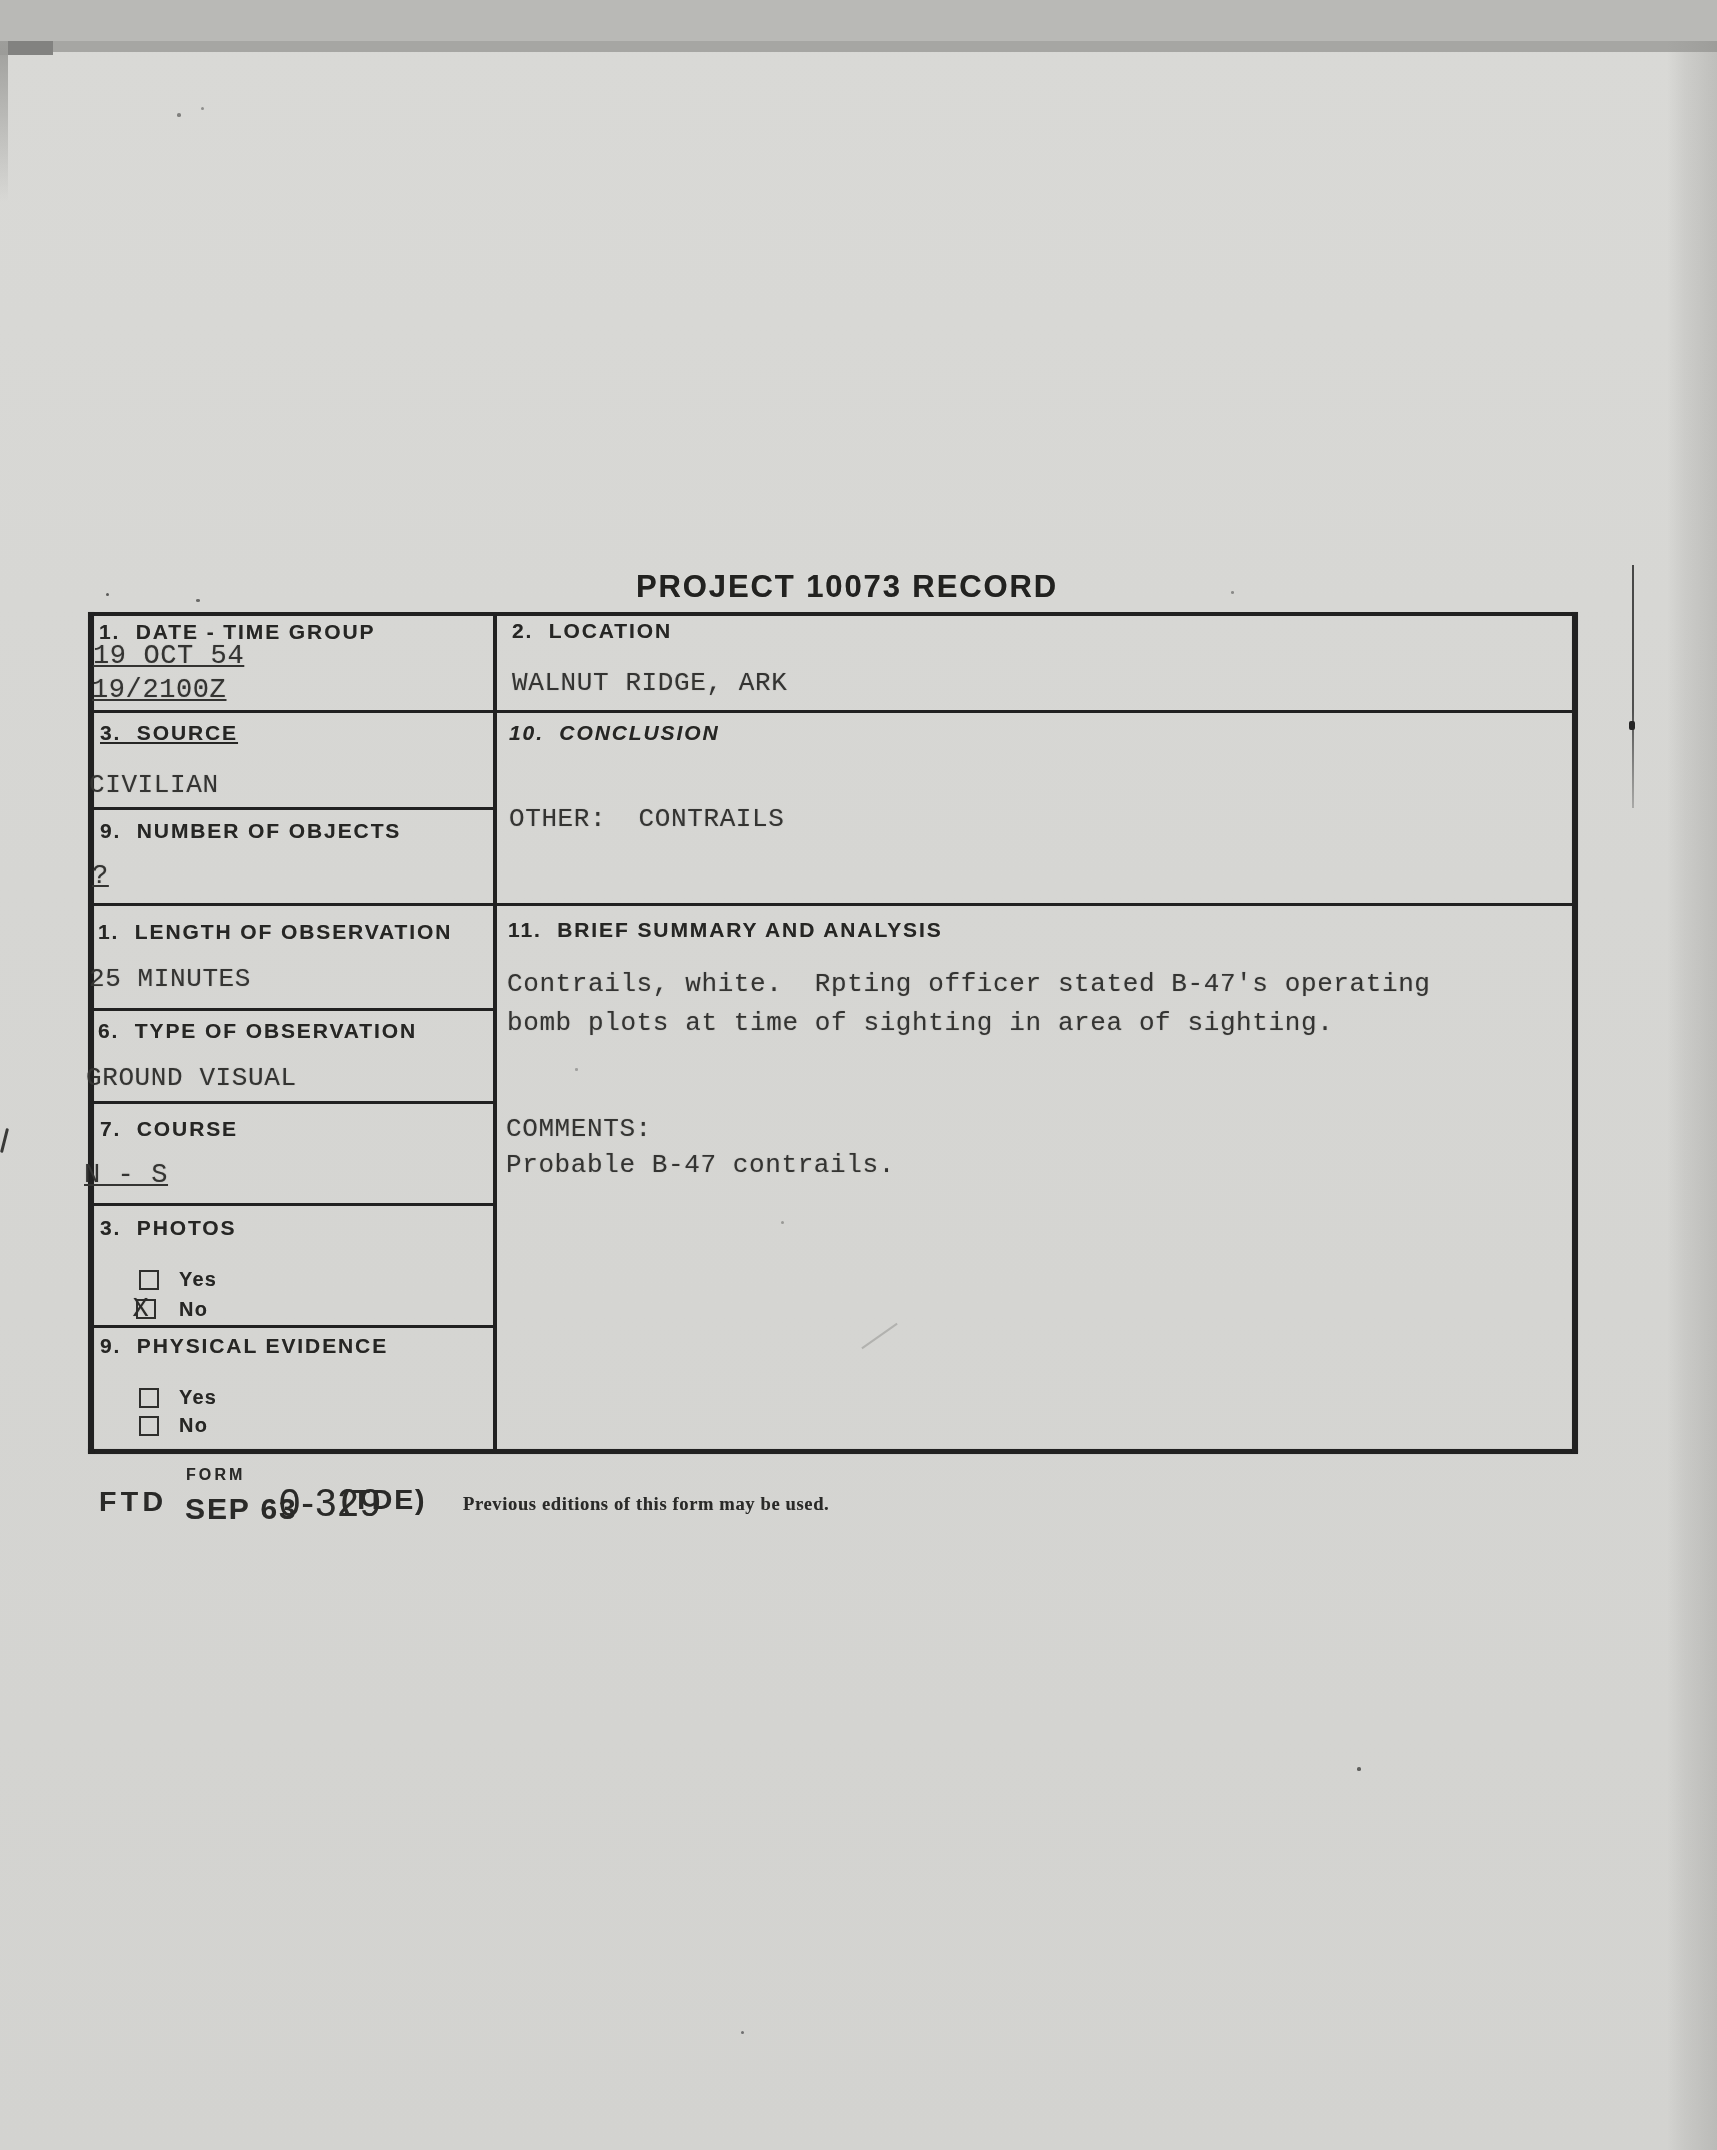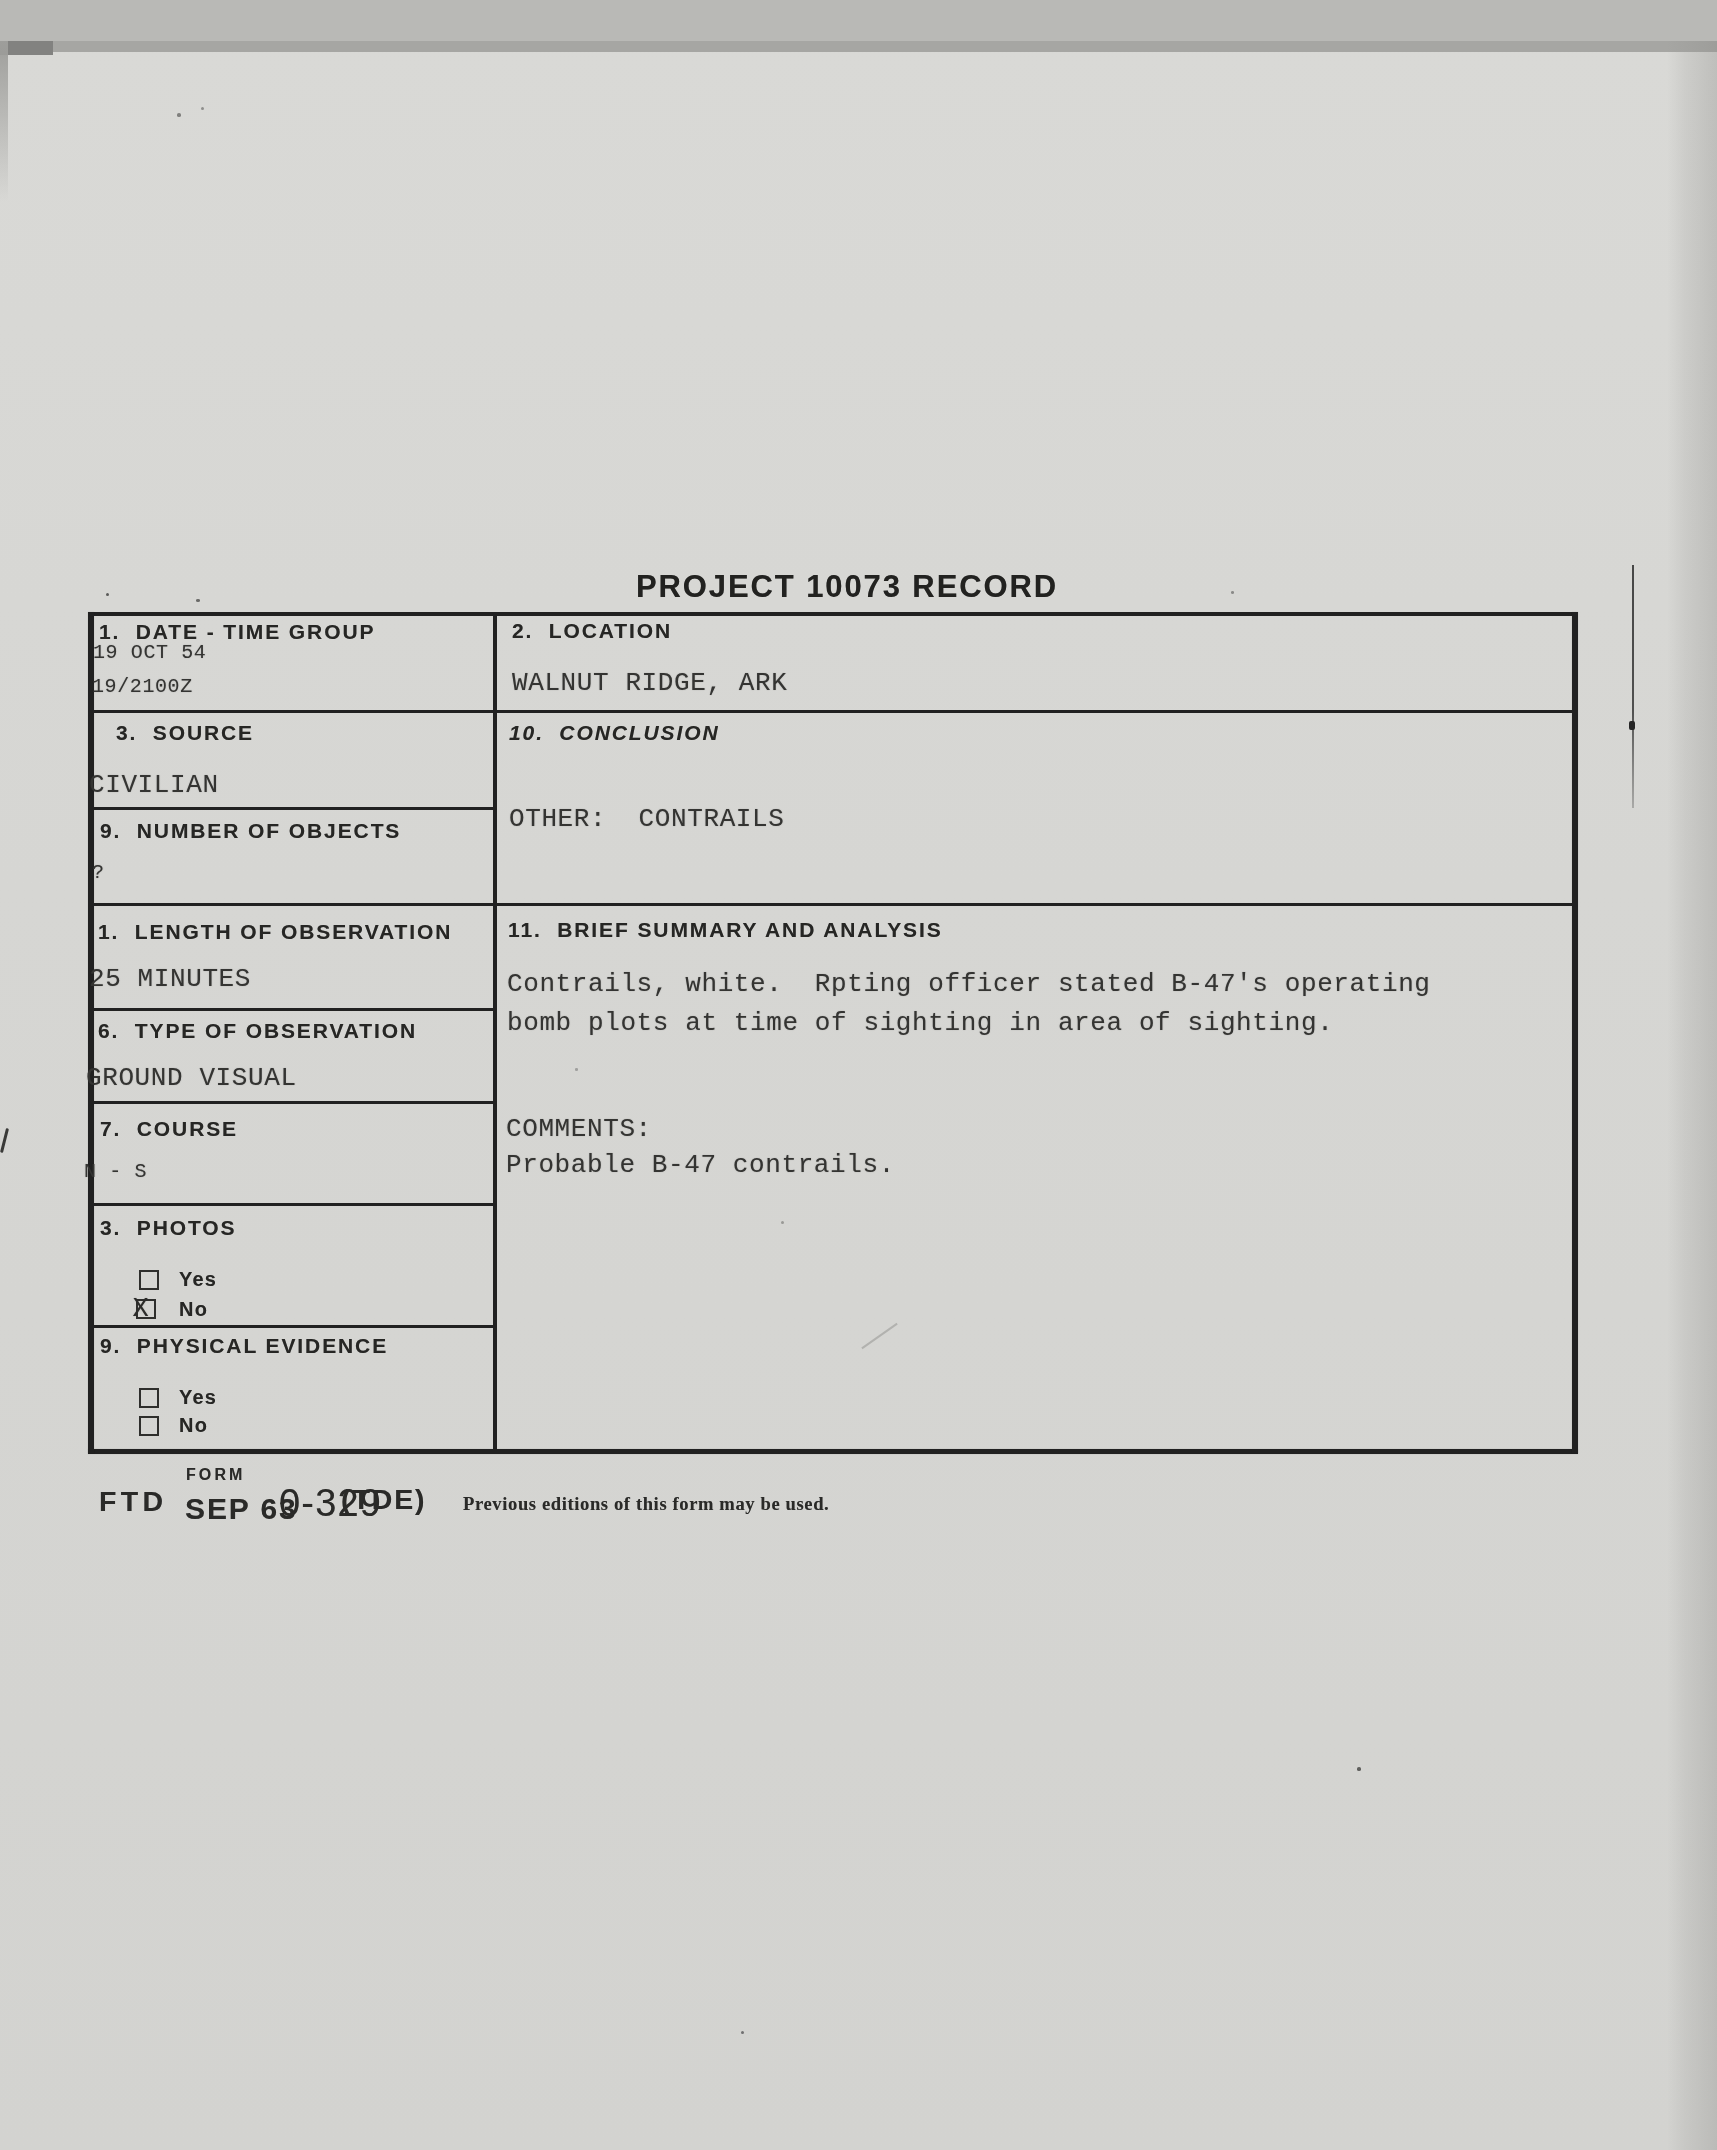--- a/index.html
+++ b/index.html
@@ -37,21 +37,21 @@
   
   .flabel{
     position:absolute;font-size:21px;font-weight:700;letter-spacing:1.9px;
     color:#262624;white-space:pre;text-shadow:0 0 0.6px rgba(40,40,40,.35);
   }
   .typed{
     position:absolute;font-family:"Liberation Mono",monospace;
     font-size:26px;color:#343432;letter-spacing:0.6px;white-space:pre;
     text-shadow:0 0 1.2px rgba(50,50,50,.3);
   }
-  .typed-lg{font-size:20px;}
+  .typed-lg{font-size:27px;text-decoration:underline;}
 
   
   .cbx{position:absolute;width:16px;height:16px;border:2.5px solid #2e2e2c;background:transparent;}
   .cbx .mark{
     position:absolute;left:-5.6px;top:-7.4px;
     font-family:"Liberation Mono",monospace;font-size:27px;color:#2c2c2a;
     text-shadow:0 0 1.2px rgba(50,50,50,.3);
   }
   .cbx-label{
     position:absolute;font-size:20px;font-weight:700;letter-spacing:1.2px;
@@ -105,21 +105,21 @@
   <div class="tline" style="left:88px;top:1162px;width:405px;height:2.5px;"></div>
   <div class="tline" style="left:88px;top:1284px;width:405px;height:2.5px;"></div>
 
   <div class="flabel" style="left:99px;top:579px;">1.  DATE - TIME GROUP</div>
   <div class="typed typed-lg" style="left:93px;top:600px;">19 OCT 54</div>
   <div class="typed typed-lg" style="left:92px;top:634px;">19/2100Z</div>
 
   <div class="flabel" style="left:512px;top:578px;">2.  LOCATION</div>
   <div class="typed" style="left:512px;top:627px;">WALNUT RIDGE, ARK</div>
 
-  <div class="flabel" style="left:116px;top:680px;">3.  SOURCE</div>
+  <div class="flabel" style="left:100px;top:680px;text-decoration:underline;">3.  SOURCE</div>
   <div class="typed" style="left:89px;top:729px;">CIVILIAN</div>
 
   <div class="flabel" style="left:100px;top:778px;">9.  NUMBER OF OBJECTS</div>
   <div class="typed typed-lg" style="left:92px;top:820px;">?</div>
 
   <div class="flabel" style="left:98px;top:879px;">1.  LENGTH OF OBSERVATION</div>
   <div class="typed" style="left:89px;top:923px;">25 MINUTES</div>
 
   <div class="flabel" style="left:98px;top:978px;">6.  TYPE OF OBSERVATION</div>
   <div class="typed" style="left:86px;top:1022px;">GROUND VISUAL</div>

